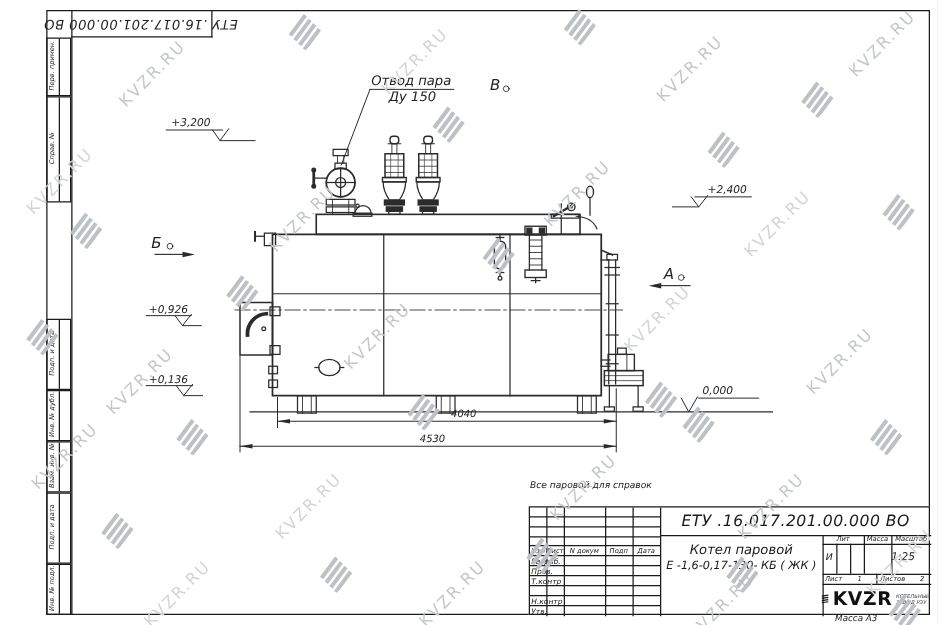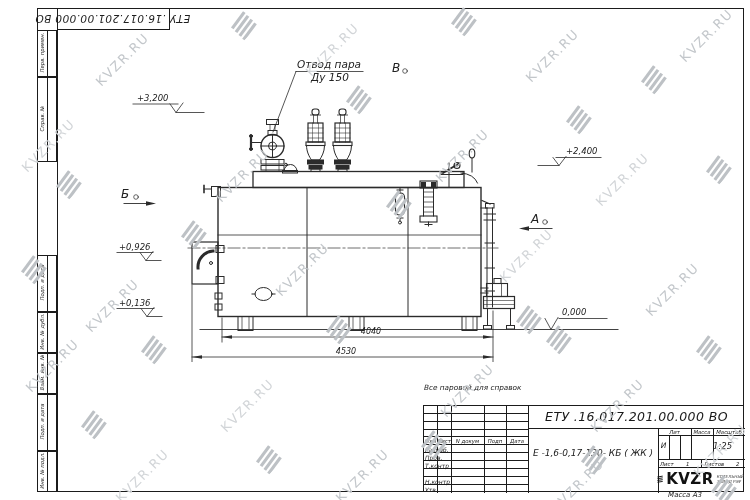--- a/index.html
+++ b/index.html
@@ -341,20 +341,21 @@
     <div class="cell c55" style="left:27px;top:31.5px;width:33px;text-align:center;">N докум</div>
     <div class="cell c55" style="left:60px;top:31.5px;width:22px;text-align:center;">Подп</div>
     <div class="cell c55" style="left:82px;top:31.5px;width:22px;text-align:center;">Дата</div>
 
     <div class="cell c6" style="left:1px;top:39.5px;">Разраб.</div>
     <div class="cell c6" style="left:1px;top:47.5px;">Пров.</div>
     <div class="cell c6" style="left:1px;top:55.5px;">Т.контр</div>
     <div class="cell c6" style="left:1px;top:71.5px;">Н.контр</div>
     <div class="cell c6" style="left:1px;top:79.5px;">Утв.</div>
 
+    <div class="cell" style="left:104px;top:28px;width:130px;text-align:center;font-size:10.5px;">Котел паровой</div>
     <div class="cell" style="left:104px;top:42px;width:130px;text-align:center;font-size:9px;">Е -1,6-0,17-130- КБ ( ЖК )</div>
 
     <div class="l" style="left:234px;top:29px;width:87px;height:1px;"></div>
     <div class="l" style="left:267px;top:22px;width:1px;height:31px;"></div>
     <div class="l" style="left:289px;top:22px;width:1px;height:31px;"></div>
     <div class="l" style="left:245px;top:29px;width:1px;height:24px;"></div>
     <div class="l" style="left:256px;top:29px;width:1px;height:24px;"></div>
     <div class="l" style="left:234px;top:53px;width:87px;height:1px;"></div>
     <div class="cell c55" style="left:234px;top:23px;width:33px;text-align:center;">Лит</div>
     <div class="cell c55" style="left:267px;top:23px;width:22px;text-align:center;">Масса</div>

